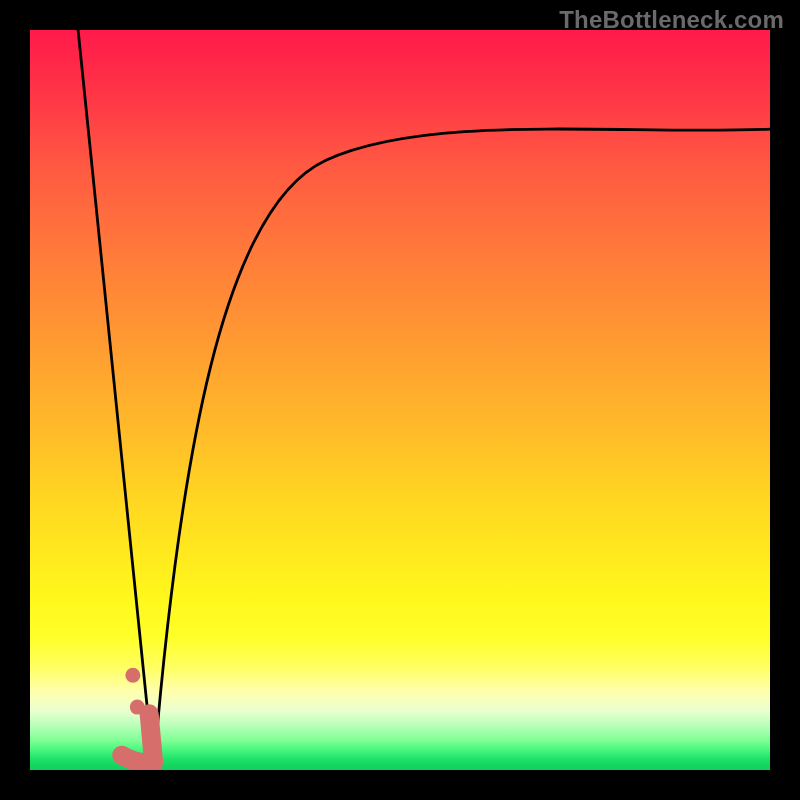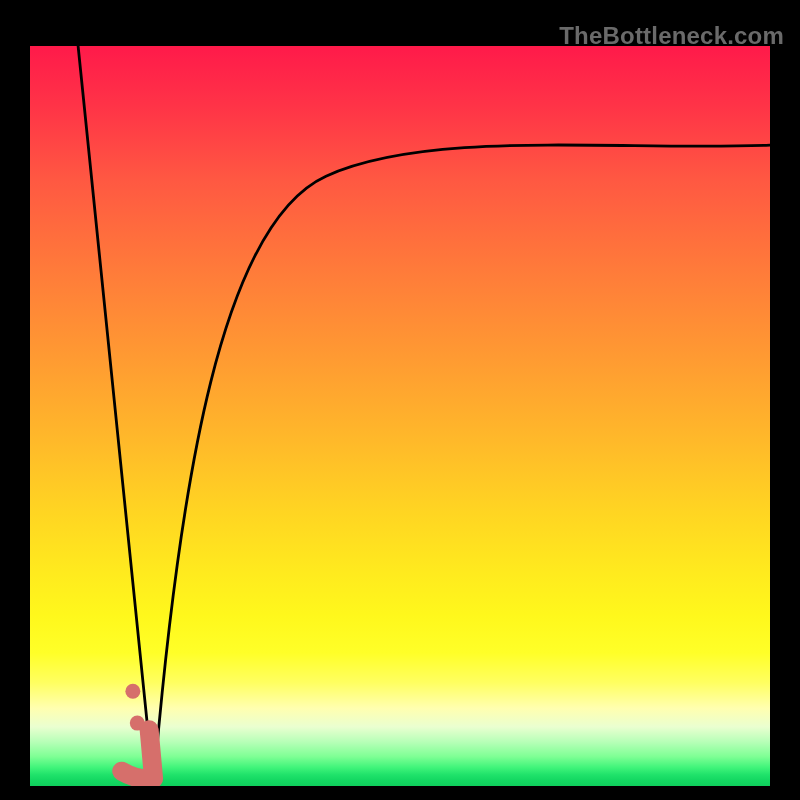--- a/index.html
+++ b/index.html
@@ -8,21 +8,20 @@
     width: 800px;
     height: 800px;
     background: #000;
     overflow: hidden;
   }
   .outer {
     position: relative;
     width: 800px;
     height: 568px;
     background: #000;
-    margin-top: 16px;
   }
   .watermark {
     position: absolute;
     top: 6px;
     right: 16px;
     font-family: Arial, Helvetica, sans-serif;
     font-size: 24px;
     font-weight: bold;
     color: #6a6a6a;
     letter-spacing: 0.2px;

